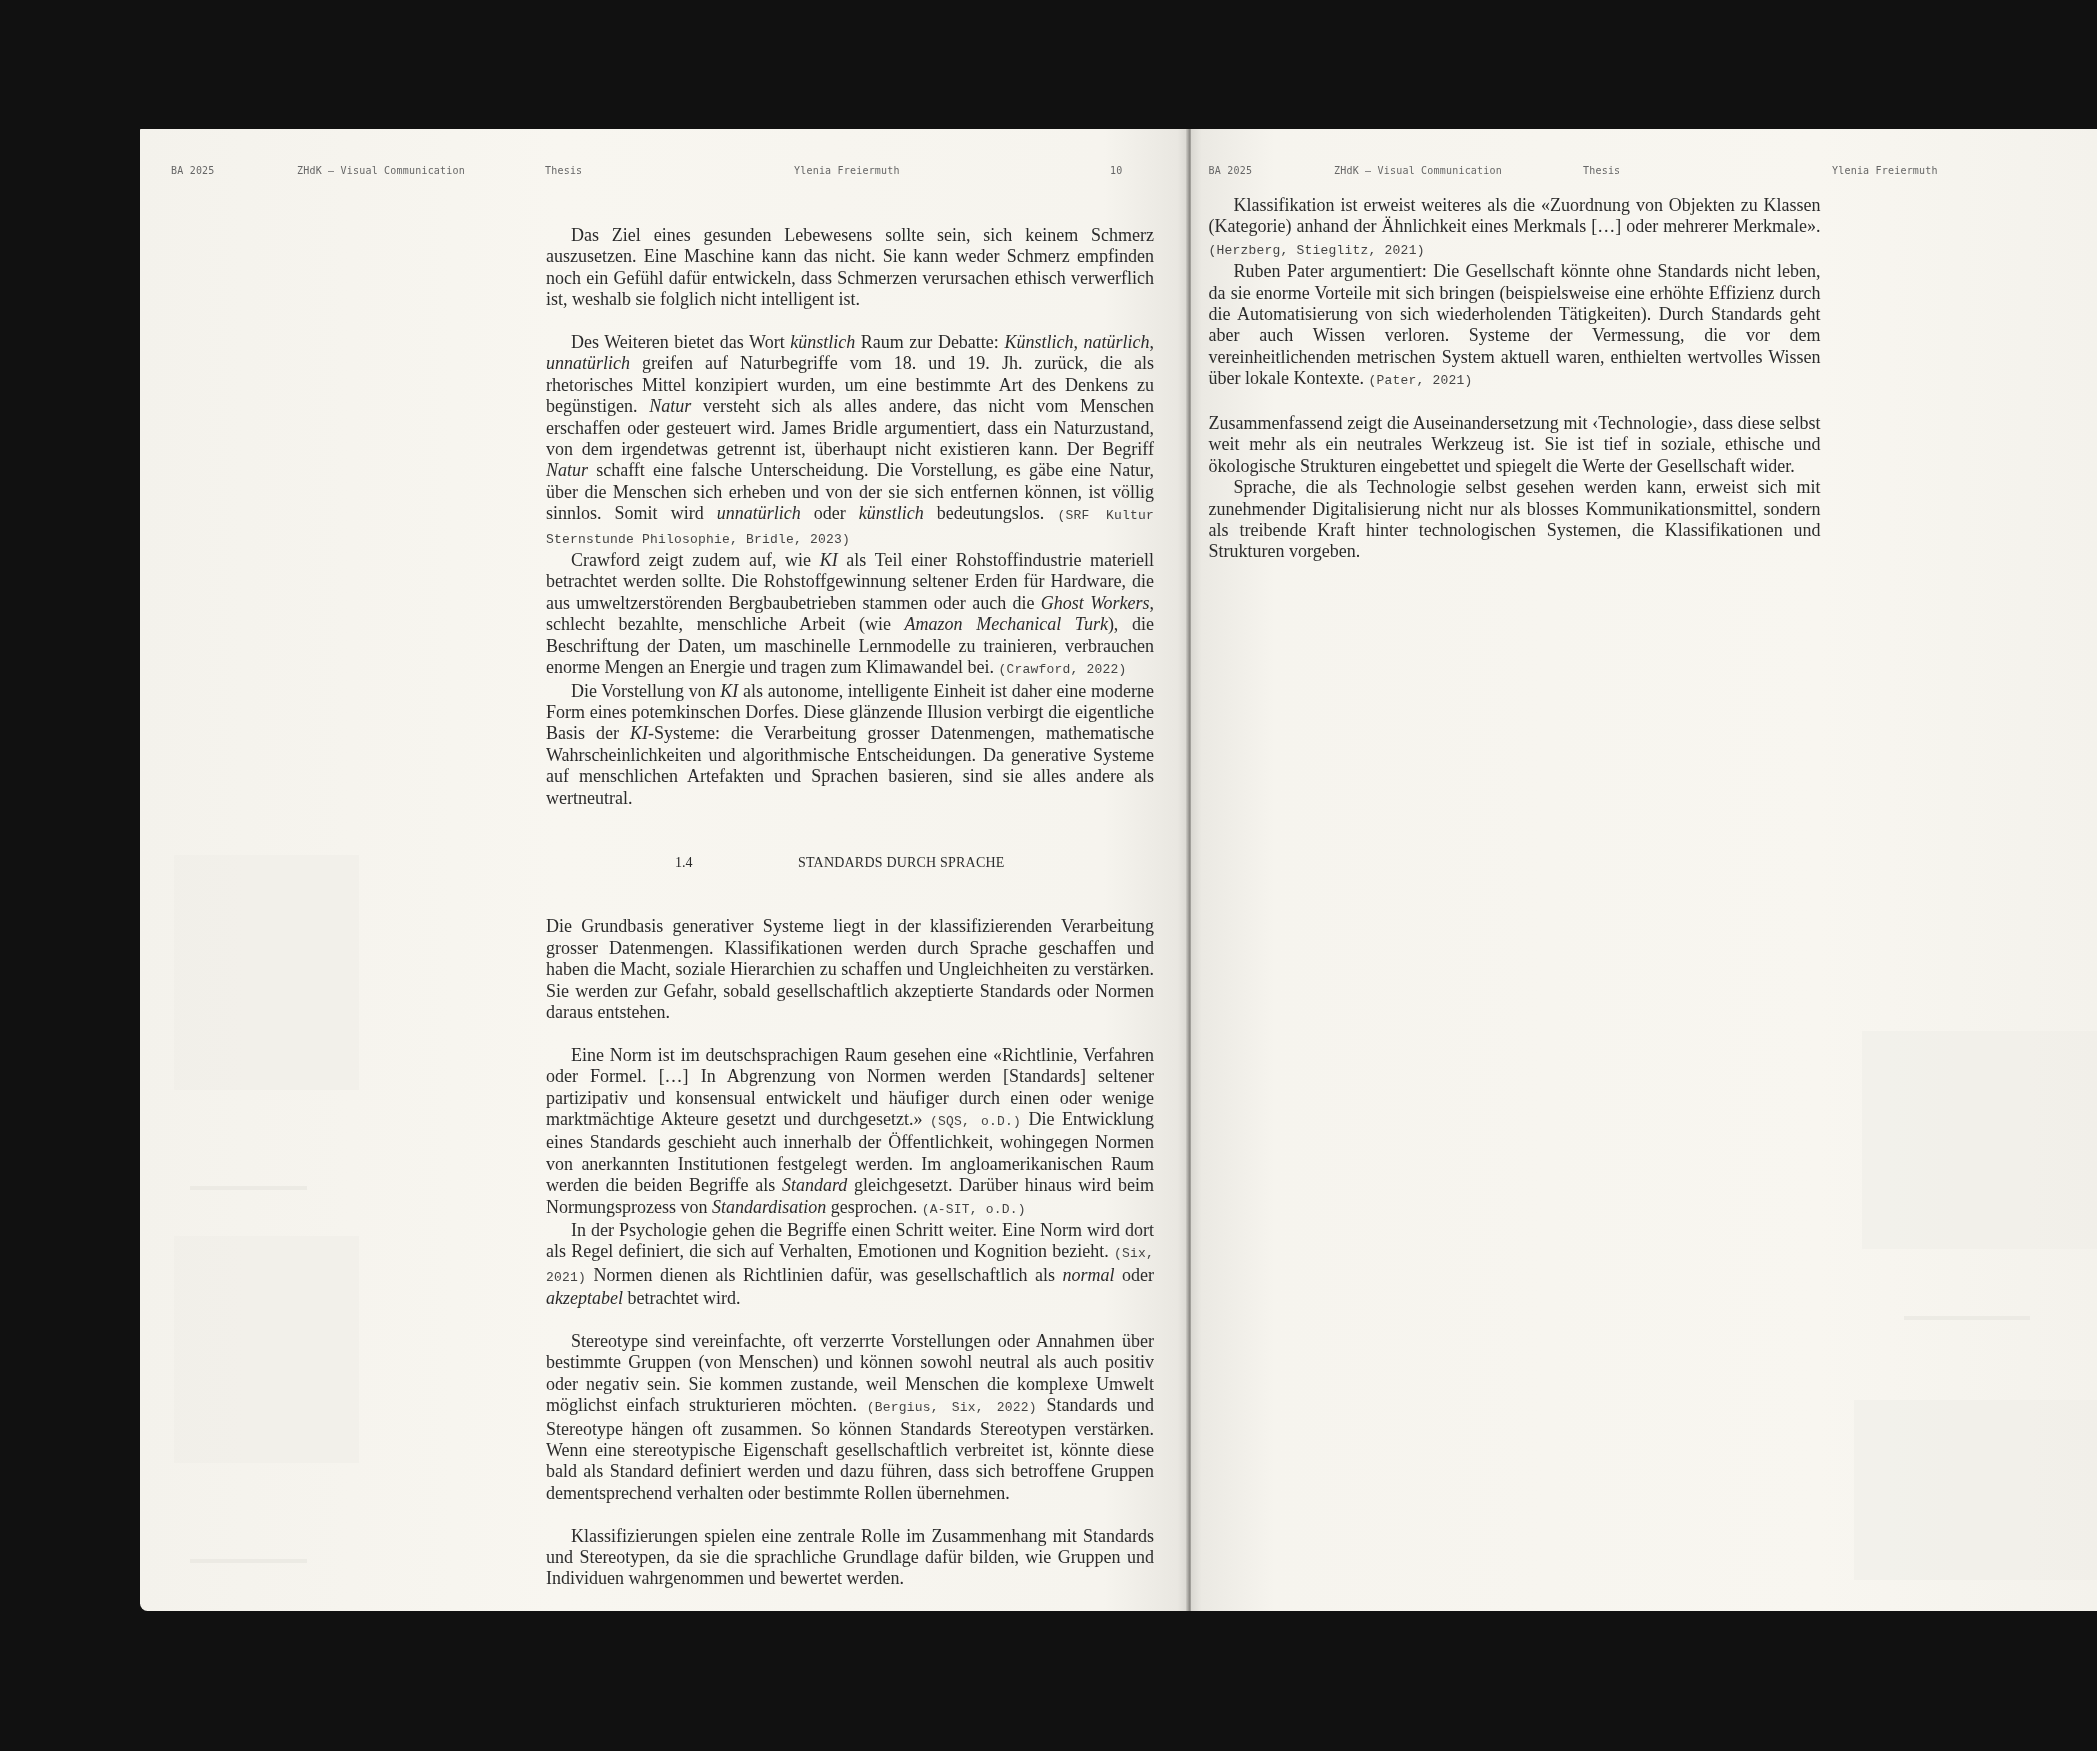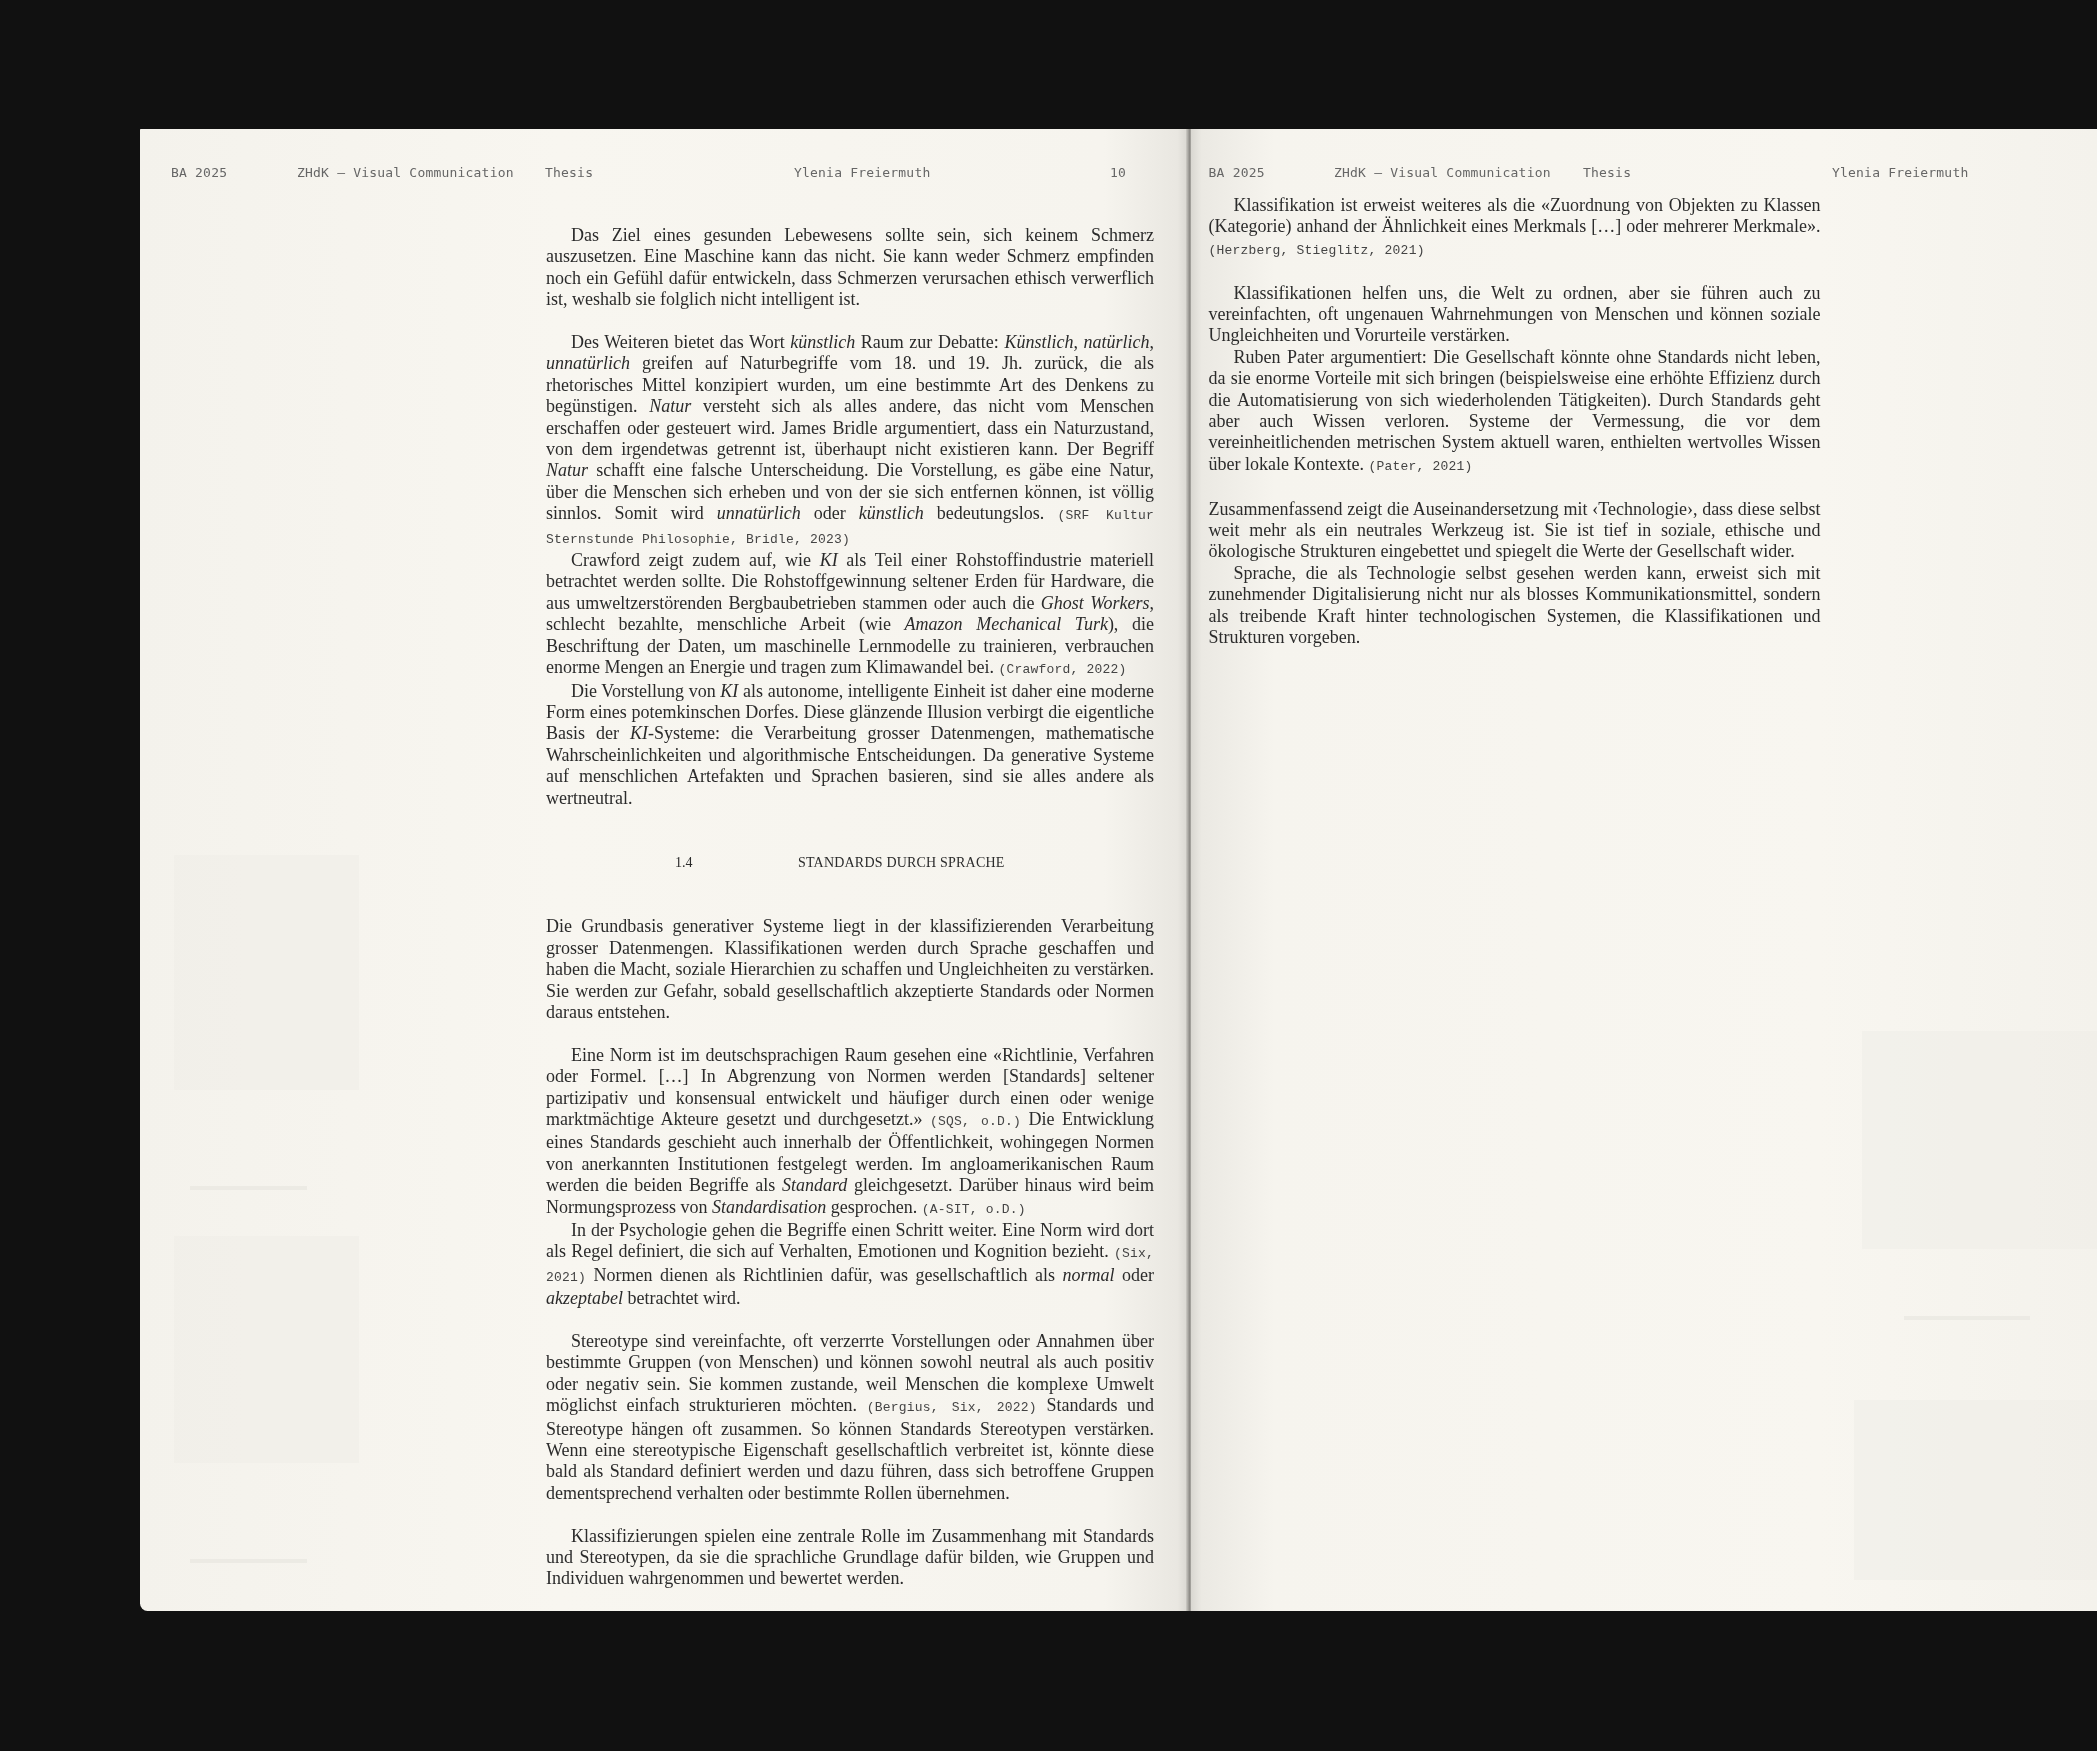--- a/index.html
+++ b/index.html
@@ -30,21 +30,21 @@
       background: linear-gradient(to right, #d9d7d1 0%, #ebe9e3 1%, #f6f4ee 8%, #f8f6f0 60%, #f2f0ea 100%);
       border-radius: 0 0.8px 7.6px 0;
     }
     .gutter {
       position: absolute; left: 1046px; top: 0; width: 6.7px; height: 100%;
       background: linear-gradient(to right, #cfcdc7, #8f8d88 50%, #cfcdc7);
     }
     .header {
       position: absolute; top: 36px; left: 0; right: 0; height: 12.6px;
       font-family: "DejaVu Sans Mono", "Liberation Mono", monospace;
-      font-size: 13px; color: #666;
+      font-size: 10px; color: #666;
       letter-spacing: 0.2px;
     }
     .header span { position: absolute; top: 0; white-space: nowrap; }
 
     
     .ghost {
       position: absolute; background: #eeede8; opacity: 0.55;
     }
     .ghost-caption {
       position: absolute; height: 4.2px; background: #e6e4de; opacity: 0.6;
@@ -123,20 +123,19 @@
       <span style="left:641px">Ylenia Freiermuth</span>
 
     </div>
 
     <div class="ghost" style="left:671px; top:902px; width:344px; height:218px;"></div>
     <div class="ghost-caption" style="left:713px; top:1187px; width:126px;"></div>
     <div class="ghost" style="left:663px; top:1271px; width:352px; height:180px;"></div>
 
     <div class="column" id="col-right" style="left:17.6px; top:66px; width:612px;">
         <p lang="de" class="indent"><span>Klassifikation ist erweist weiteres als die «Zuordnung von Objekten zu Klassen (Kategorie) anhand der Ähnlichkeit eines Merkmals […] oder mehrerer Merkmale». </span><span class="cite">(Herzberg, Stieglitz, 2021)</span></p>
-        <p lang="de" class="indent gap"><span>Klassifikationen helfen uns, die Welt zu ordnen, aber sie führen auch zu vereinfachten, oft ungenauen Wahrnehmungen von Menschen und können soziale Ungleichheiten und Vorurteile verstärken.</span></p>
         <p lang="de" class="indent"><span>Ruben Pater argumentiert: Die Gesellschaft könnte ohne Standards nicht leben, da sie enorme Vorteile mit sich bringen (beispielsweise eine erhöhte Effizienz durch die Automatisierung von sich wiederholenden Tätigkeiten). Durch Standards geht aber auch Wissen verloren. Systeme der Vermessung, die vor dem vereinheitlichenden metrischen System aktuell waren, enthielten wertvolles Wissen über lokale Kontexte. </span><span class="cite">(Pater, 2021)</span></p>
         <p lang="de" class="gap"><span>Zusammenfassend zeigt die Auseinandersetzung mit ‹Technologie›, dass diese selbst weit mehr als ein neutrales Werkzeug ist. Sie ist tief in soziale, ethische und ökologische Strukturen eingebettet und spiegelt die Werte der Gesellschaft wider.</span></p>
         <p lang="de" class="indent"><span>Sprache, die als Technologie selbst gesehen werden kann, erweist sich mit zunehmender Digitalisierung nicht nur als blosses Kommunikationsmittel, sondern als treibende Kraft hinter technologischen Systemen, die Klassifikationen und Strukturen vorgeben.</span></p>
       </div>
   </div>
 </div>
 
 
 </body></html>

